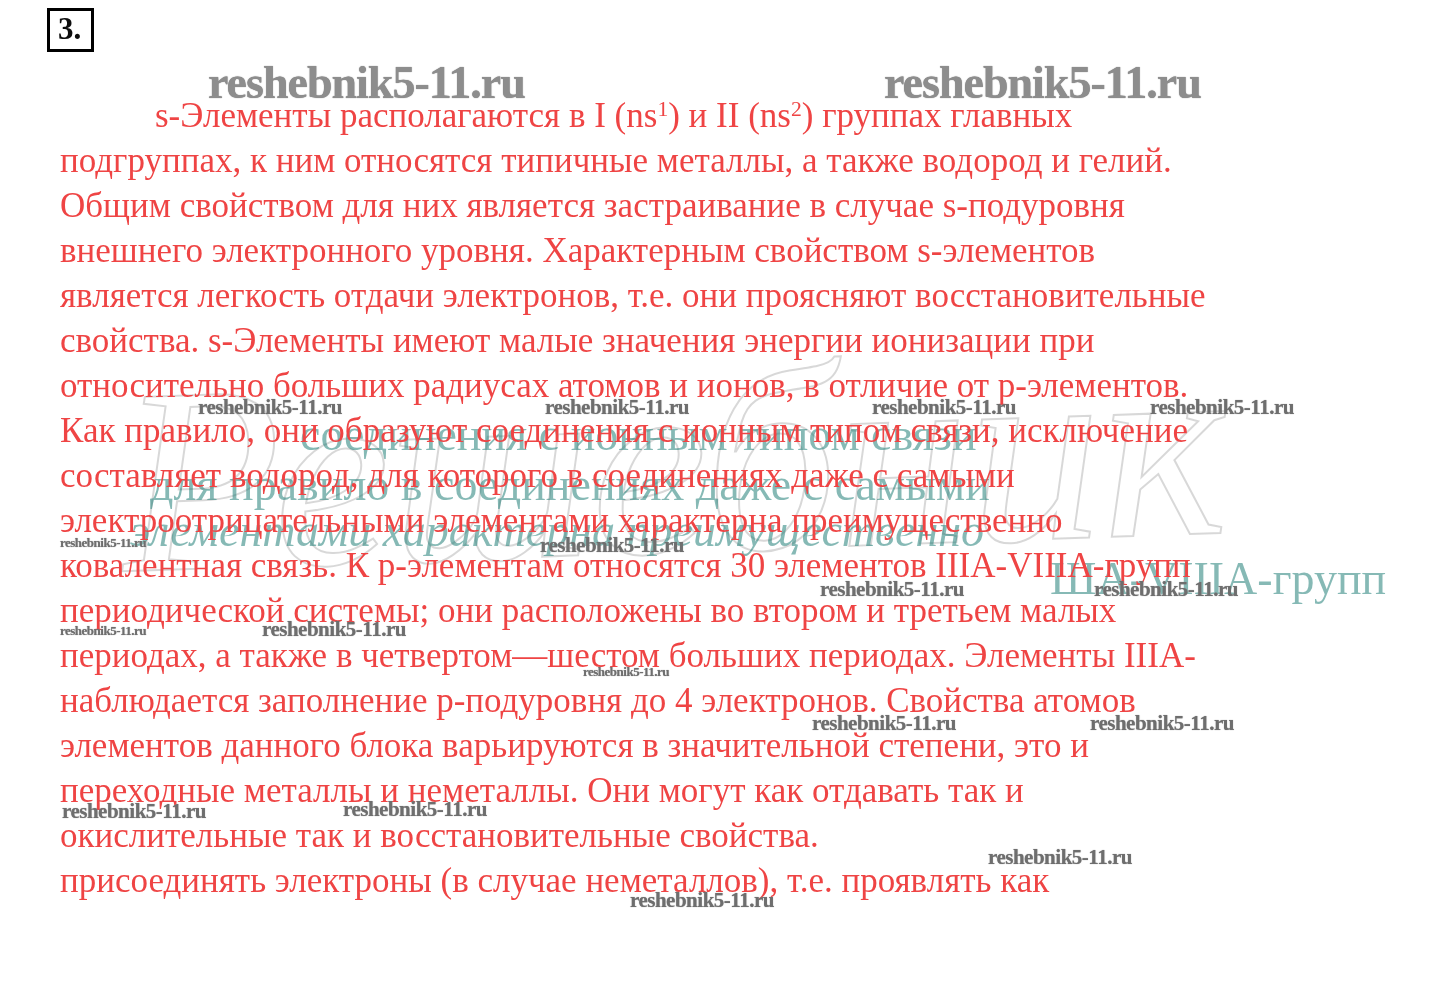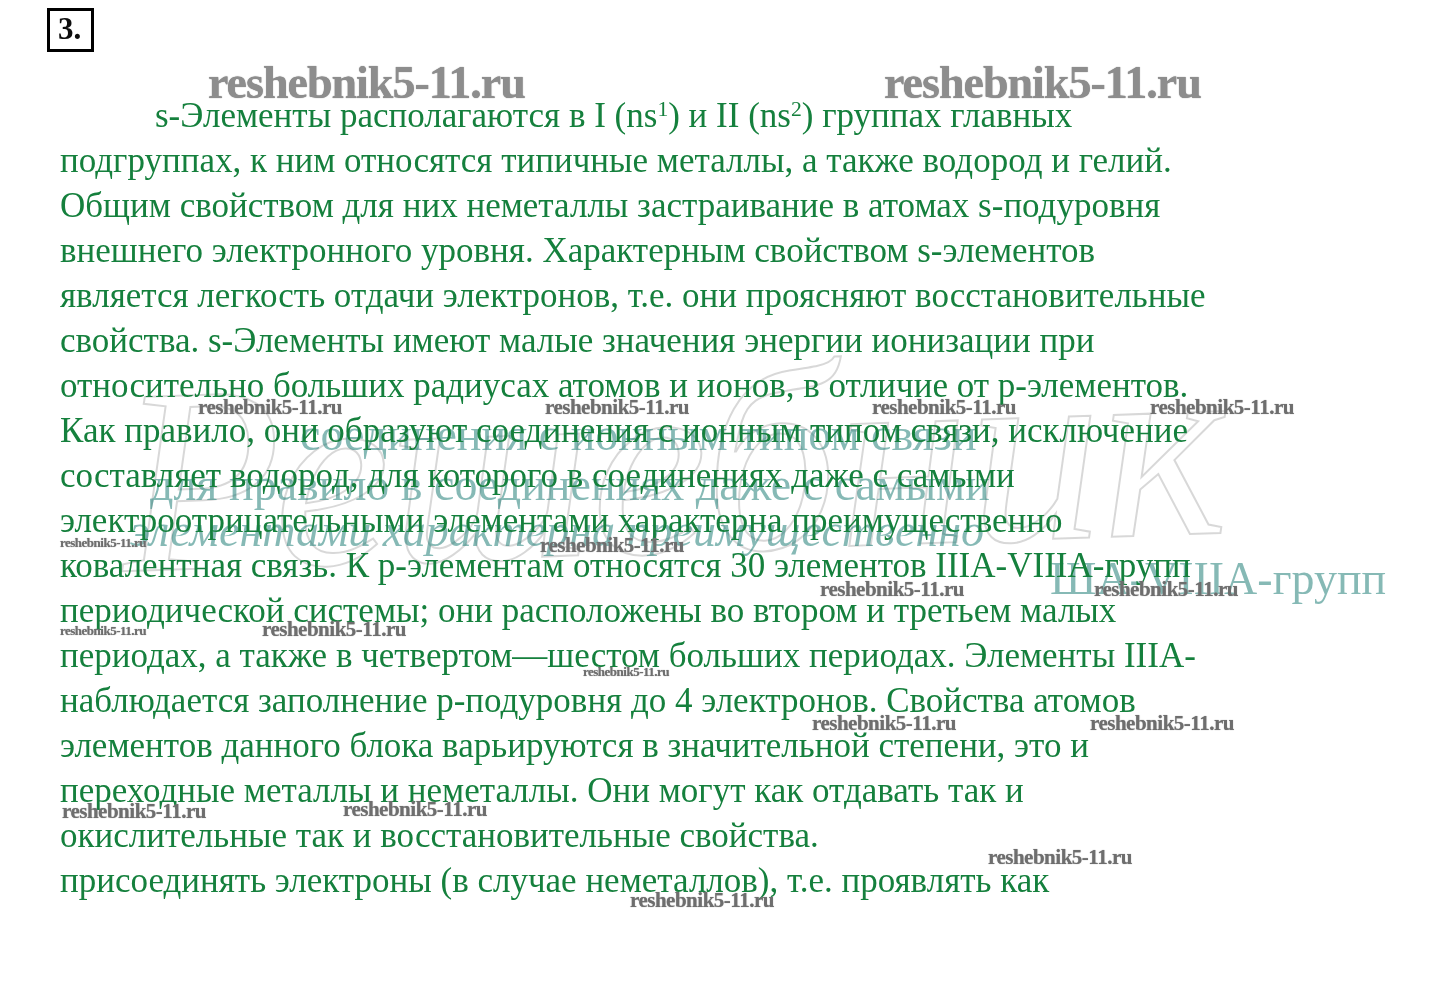--- a/index.html
+++ b/index.html
@@ -71,21 +71,21 @@
   }
   .wm-small.md { font-size: 21px; line-height: 22px; }
   .wm-small.sm { font-size: 13px; line-height: 14px; }
 
   
   .paragraph {
     position: absolute; left: 60px; top: 93px;
     width: 1310px;
     font-size: 35px;
     line-height: 45px;
-    color: #15803d;
+    color: #ef4444;
     text-align: left;
   }
   .paragraph .line {
     height: 45px;
     white-space: nowrap;
   }
   .paragraph .line.indent { padding-left: 95px; }
   .paragraph .sup {
     font-size: 0.62em;
     position: relative; top: -0.5em;
@@ -107,21 +107,21 @@
   <div id="ghost-echo-layer">
       <div class="ghost-echo" style="left: 300px; top: 412px;">соединения с ионным типом связи</div>
       <div class="ghost-echo" style="left: 150px; top: 462px;">для правило в соединениях даже с самыми</div>
       <div class="ghost-echo" style="left: 130px; top: 508px; font-style: italic;">элементами характерна преимущественно</div>
       <div class="ghost-echo" style="left: 1030px; top: 556px; margin-left: 20px;">ША-VIIIА-групп</div>
     </div>
 
   <div class="paragraph" id="paragraph">
       <div class="line indent"><span>s-Элементы располагаются в I (ns</span><span class="sup">1</span><span>) и II (ns</span><span class="sup">2</span><span>) группах главных</span></div>
       <div class="line"><span>подгруппах, к ним относятся типичные металлы, а также водород и гелий.</span></div>
-      <div class="line"><span>Общим свойством для них неметаллы застраивание в атомах s-подуровня</span></div>
+      <div class="line"><span>Общим свойством для них является застраивание в случае s-подуровня</span></div>
       <div class="line"><span>внешнего электронного уровня. Характерным свойством s-элементов</span></div>
       <div class="line"><span>является легкость отдачи электронов, т.е. они проясняют восстановительные</span></div>
       <div class="line"><span>свойства. s-Элементы имеют малые значения энергии ионизации при</span></div>
       <div class="line"><span>относительно больших радиусах атомов и ионов, в отличие от p-элементов.</span></div>
       <div class="line"><span>Как правило, они образуют соединения с ионным типом связи, исключение</span></div>
       <div class="line"><span>составляет водород, для которого в соединениях даже с самыми</span></div>
       <div class="line"><span>электроотрицательными элементами характерна преимущественно</span></div>
       <div class="line"><span>ковалентная связь. К p-элементам относятся 30 элементов IIIA-VIIIA-групп</span></div>
       <div class="line"><span>периодической системы; они расположены во втором и третьем малых</span></div>
       <div class="line"><span>периодах, а также в четвертом—шестом больших периодах. Элементы IIIA-</span></div>

